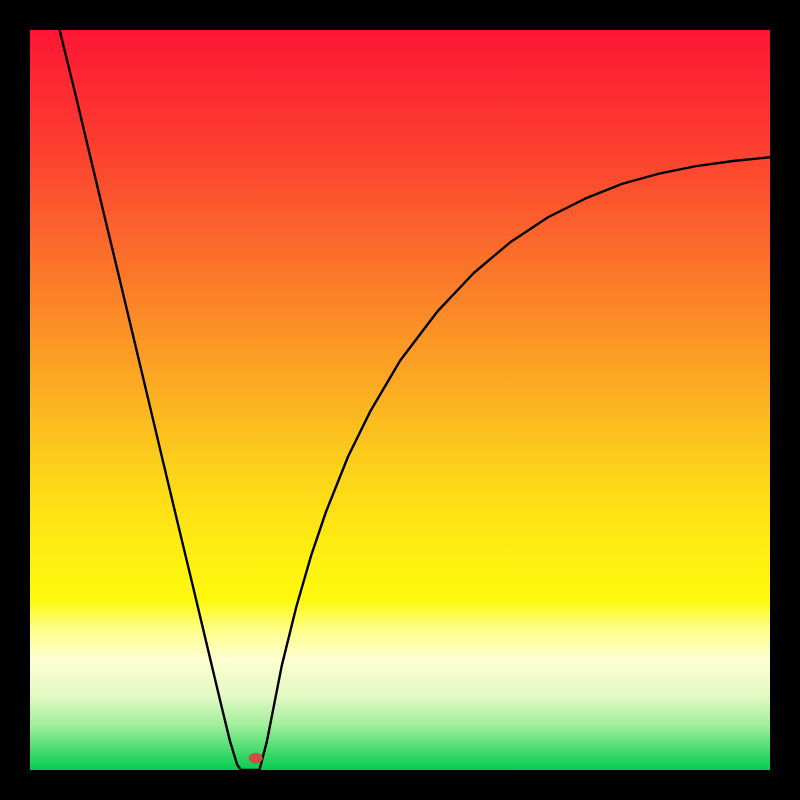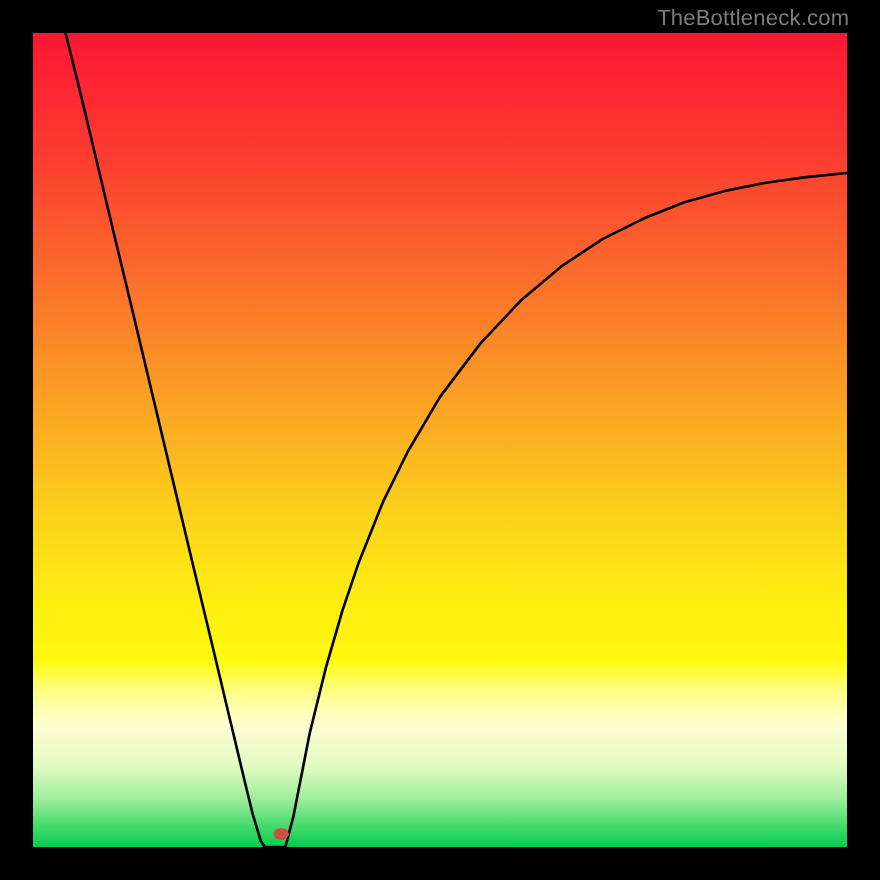--- a/index.html
+++ b/index.html
@@ -62,14 +62,13 @@
             <stop offset="94.00%" stop-color="#a0ee9c"></stop>
             <stop offset="97.00%" stop-color="#4fdd73"></stop>
             <stop offset="100.00%" stop-color="#04cd4e"></stop>
           </linearGradient>
       </defs>
       <rect id="bg-rect" x="0" y="0" width="740" height="740" fill="url(#bg-grad)"></rect>
       <path id="curve-path" fill="none" stroke="#000000" stroke-width="2.4" stroke-linejoin="round" stroke-linecap="round" d="M29.60 0.00 L44.40 59.94 L59.20 122.10 L74.00 184.26 L88.80 245.68 L103.60 307.84 L118.40 370.00 L133.20 432.16 L148.00 494.32 L162.80 555.74 L177.60 617.90 L185.00 648.98 L192.40 680.06 L199.80 710.40 L207.20 734.82 L210.90 740.00 L229.40 740.00 L236.80 711.88 L251.60 636.40 L266.40 576.46 L281.20 525.40 L296.00 481.74 L318.20 426.24 L340.40 381.10 L370.00 330.78 L407.00 281.94 L444.00 242.72 L481.00 211.64 L518.00 187.22 L555.00 168.72 L592.00 153.92 L629.00 143.56 L666.00 136.16 L703.00 130.98 L740.00 127.28"></path>
       <ellipse id="marker-dot" fill="#cb4f43" cx="225.70" cy="728.16" rx="7" ry="5.5"></ellipse>
     </svg>
   </div>
-  <div class="attribution">TheBottleneck.com</div>
 </div>
 
 </body></html>

